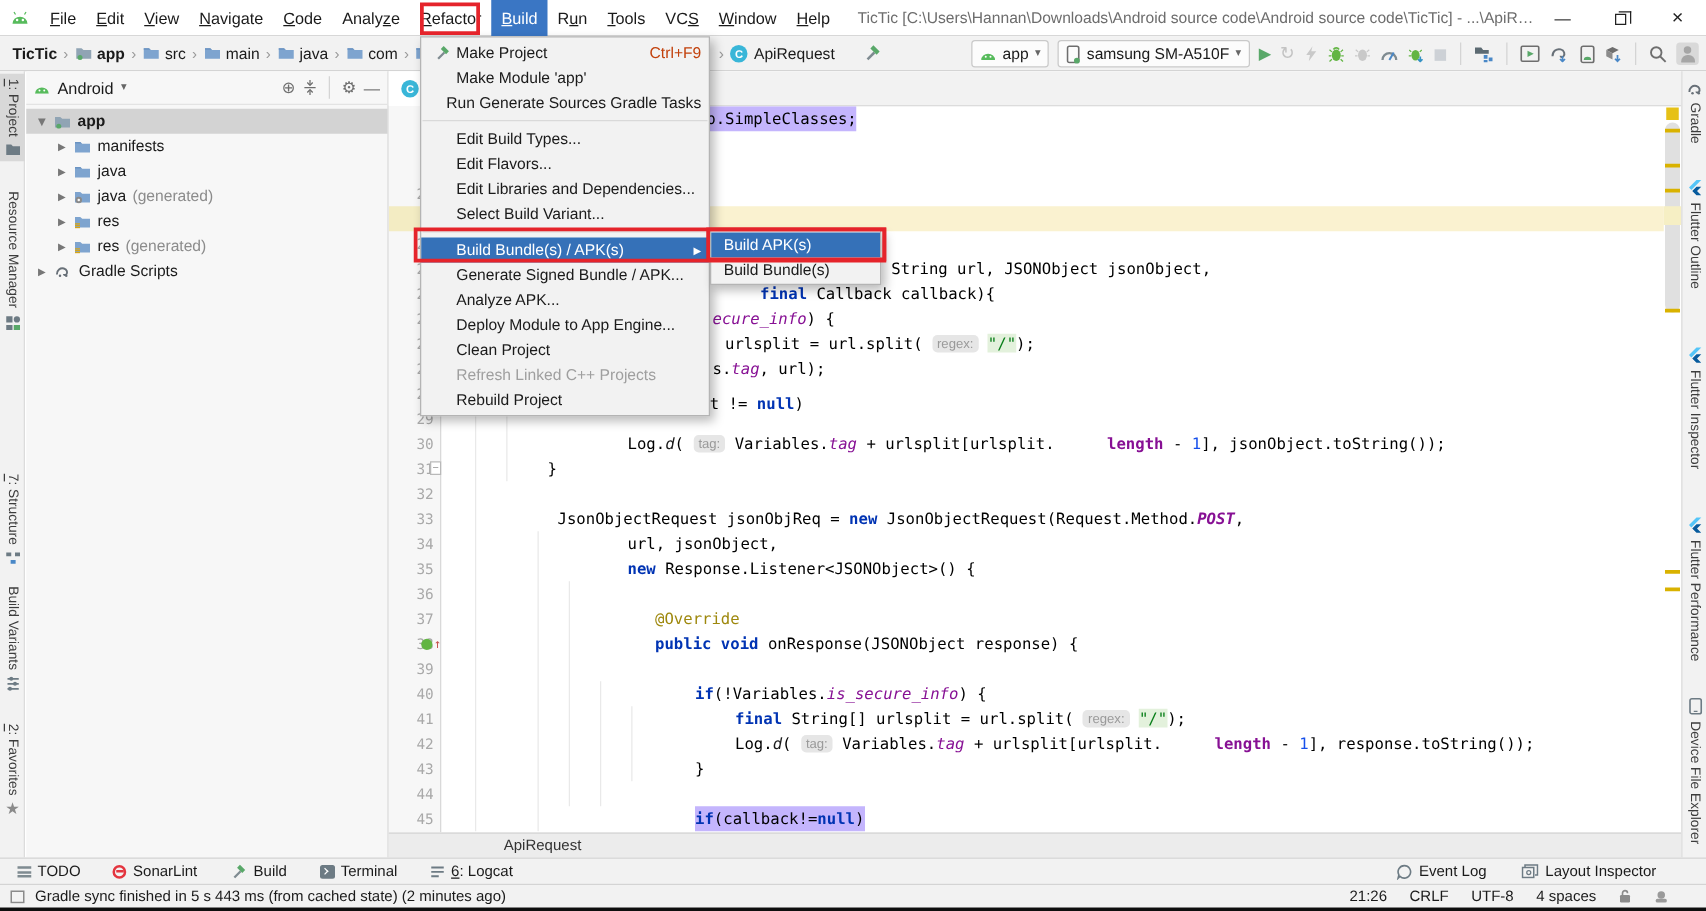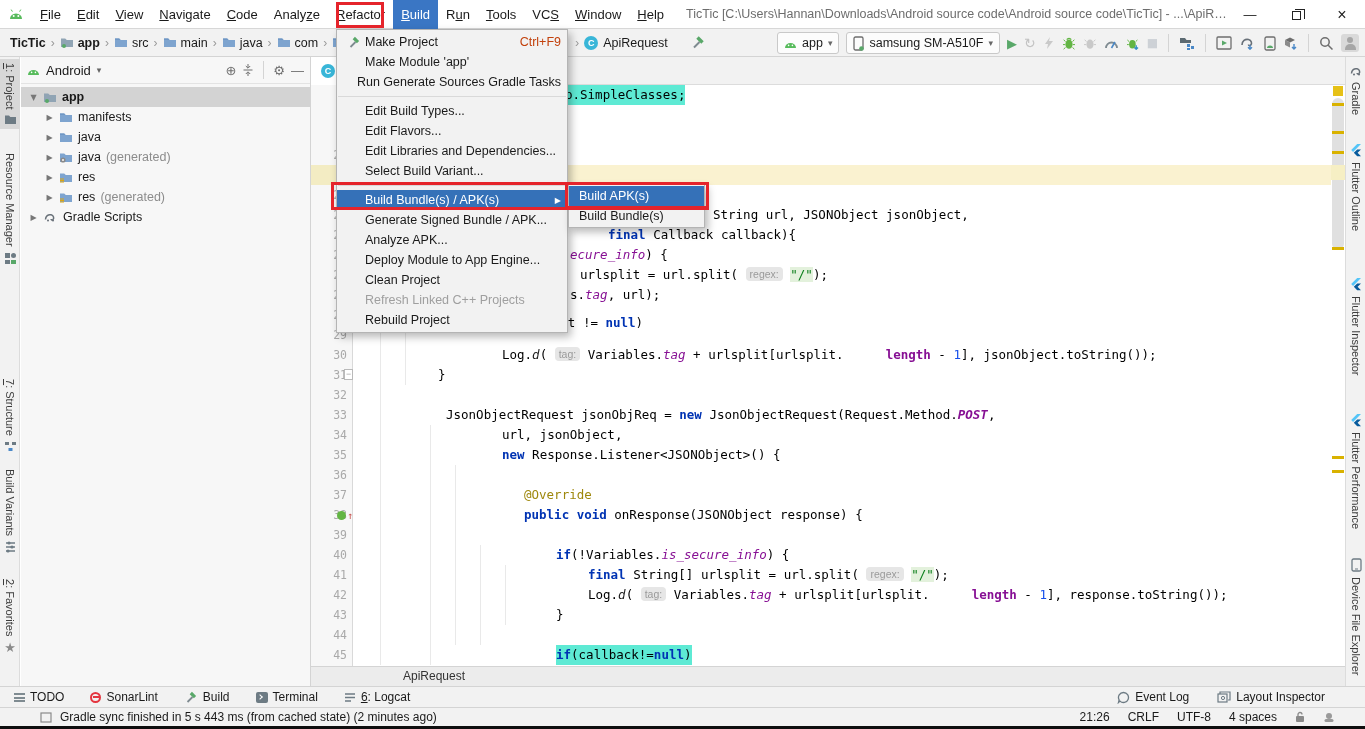--- a/index.html
+++ b/index.html
@@ -73,21 +73,21 @@
   .ed-tabbar{position:absolute;left:0;top:0;width:100%;height:28px;background:#f2f2f2;border-bottom:1px solid #dcdcdc;display:flex;align-items:center;}
   .ed-tab{display:flex;align-items:center;gap:5px;height:28px;padding:0 10px;background:#fff;border-right:1px solid #dcdcdc;font-size:12px;}
   .ed-body{position:absolute;left:0;top:28px;width:100%;height:581px;overflow:hidden;
     font-family:"DejaVu Sans Mono","Liberation Mono",monospace;font-size:12.5px;}
   .gutter-bg{position:absolute;left:0;top:0;width:42px;height:100%;background:#f7f7f7;border-right:1px solid #d9d9d9;}
   .gut-num{position:absolute;left:0;width:36px;height:20px;line-height:20px;text-align:right;
     color:#a9a9a9;font-size:11.5px;z-index:3;}
   .gut-num.caret{background:#f3ecc3;color:#6b6b6b;width:42px;}
   .caret-band{position:absolute;left:42px;right:14px;height:20px;background:#faf2d0;z-index:1;}
   .code-frag{position:absolute;height:20px;line-height:20px;white-space:pre;z-index:2;}
-  .code-frag.hl{background:#5eead4;}
+  .code-frag.hl{background:#c4b5fd;}
   .tk-kw{color:#0033b3;font-weight:bold;}
   .tk-pl{color:#000;}
   .tk-field{color:#871094;font-style:italic;}
   .tk-fieldb{color:#871094;font-weight:bold;margin-left:42px;}
   .tk-const{color:#871094;font-weight:bold;font-style:italic;}
   .tk-mth{font-style:italic;}
   .tk-str{color:#067d17;background:#e3f1dc;}
   .tk-num{color:#1750eb;}
   .tk-ann{color:#9e880d;}
   .tk-hint{display:inline-block;background:#e6e6e6;color:#9a9a9a;border-radius:4px;font-size:10.5px;
@@ -128,21 +128,21 @@
   .red-box{position:absolute;border:3px solid #e5242b;z-index:60;pointer-events:none;}
 
   
   .toolwin-bar{position:absolute;left:0;top:686px;width:1365px;height:21px;background:#f2f2f2;
     border-top:1px solid #d4d4d4;display:flex;align-items:center;font-size:12px;}
   .twb-left{display:flex;align-items:center;gap:26px;padding-left:14px;}
   .twb-right{margin-left:auto;display:flex;align-items:center;gap:28px;padding-right:40px;}
   .twb-item{display:flex;align-items:center;gap:5px;white-space:nowrap;}
   .statusbar{position:absolute;left:0;top:707px;width:1365px;height:19px;background:#f2f2f2;
     border-top:1px solid #d4d4d4;display:flex;align-items:center;font-size:12px;}
-  .sb-left{display:flex;align-items:center;gap:8px;padding-left:8px;margin-left:32px;}
+  .sb-left{display:flex;align-items:center;gap:8px;padding-left:8px;}
   .sb-right{margin-left:auto;display:flex;align-items:center;gap:18px;padding-right:30px;}
   .black-strip{position:absolute;left:0;top:726px;width:1365px;height:3px;background:#0e0e0e;}
 
   
   .bars-icon{display:inline-block;width:11px;height:9px;border-top:2px solid #7f8b91;border-bottom:2px solid #7f8b91;position:relative;}
   .bars-icon::before{content:"";position:absolute;left:0;top:2.5px;width:11px;height:2px;background:#7f8b91;}
   .sonar-ring{display:inline-block;width:11px;height:11px;border-radius:50%;border:2px solid #e4353f;position:relative;}
   .sonar-ring::before{content:"";position:absolute;left:0.5px;top:2.5px;width:6px;height:2px;background:#e4353f;}
   .term-box{display:inline-block;width:12px;height:11px;background:#6d7b84;border-radius:2px;position:relative;}
   .term-box::before{content:"";position:absolute;left:2px;top:3px;width:3px;height:3px;border-left:1.5px solid #fff;border-bottom:1.5px solid #fff;transform:rotate(-135deg);}

